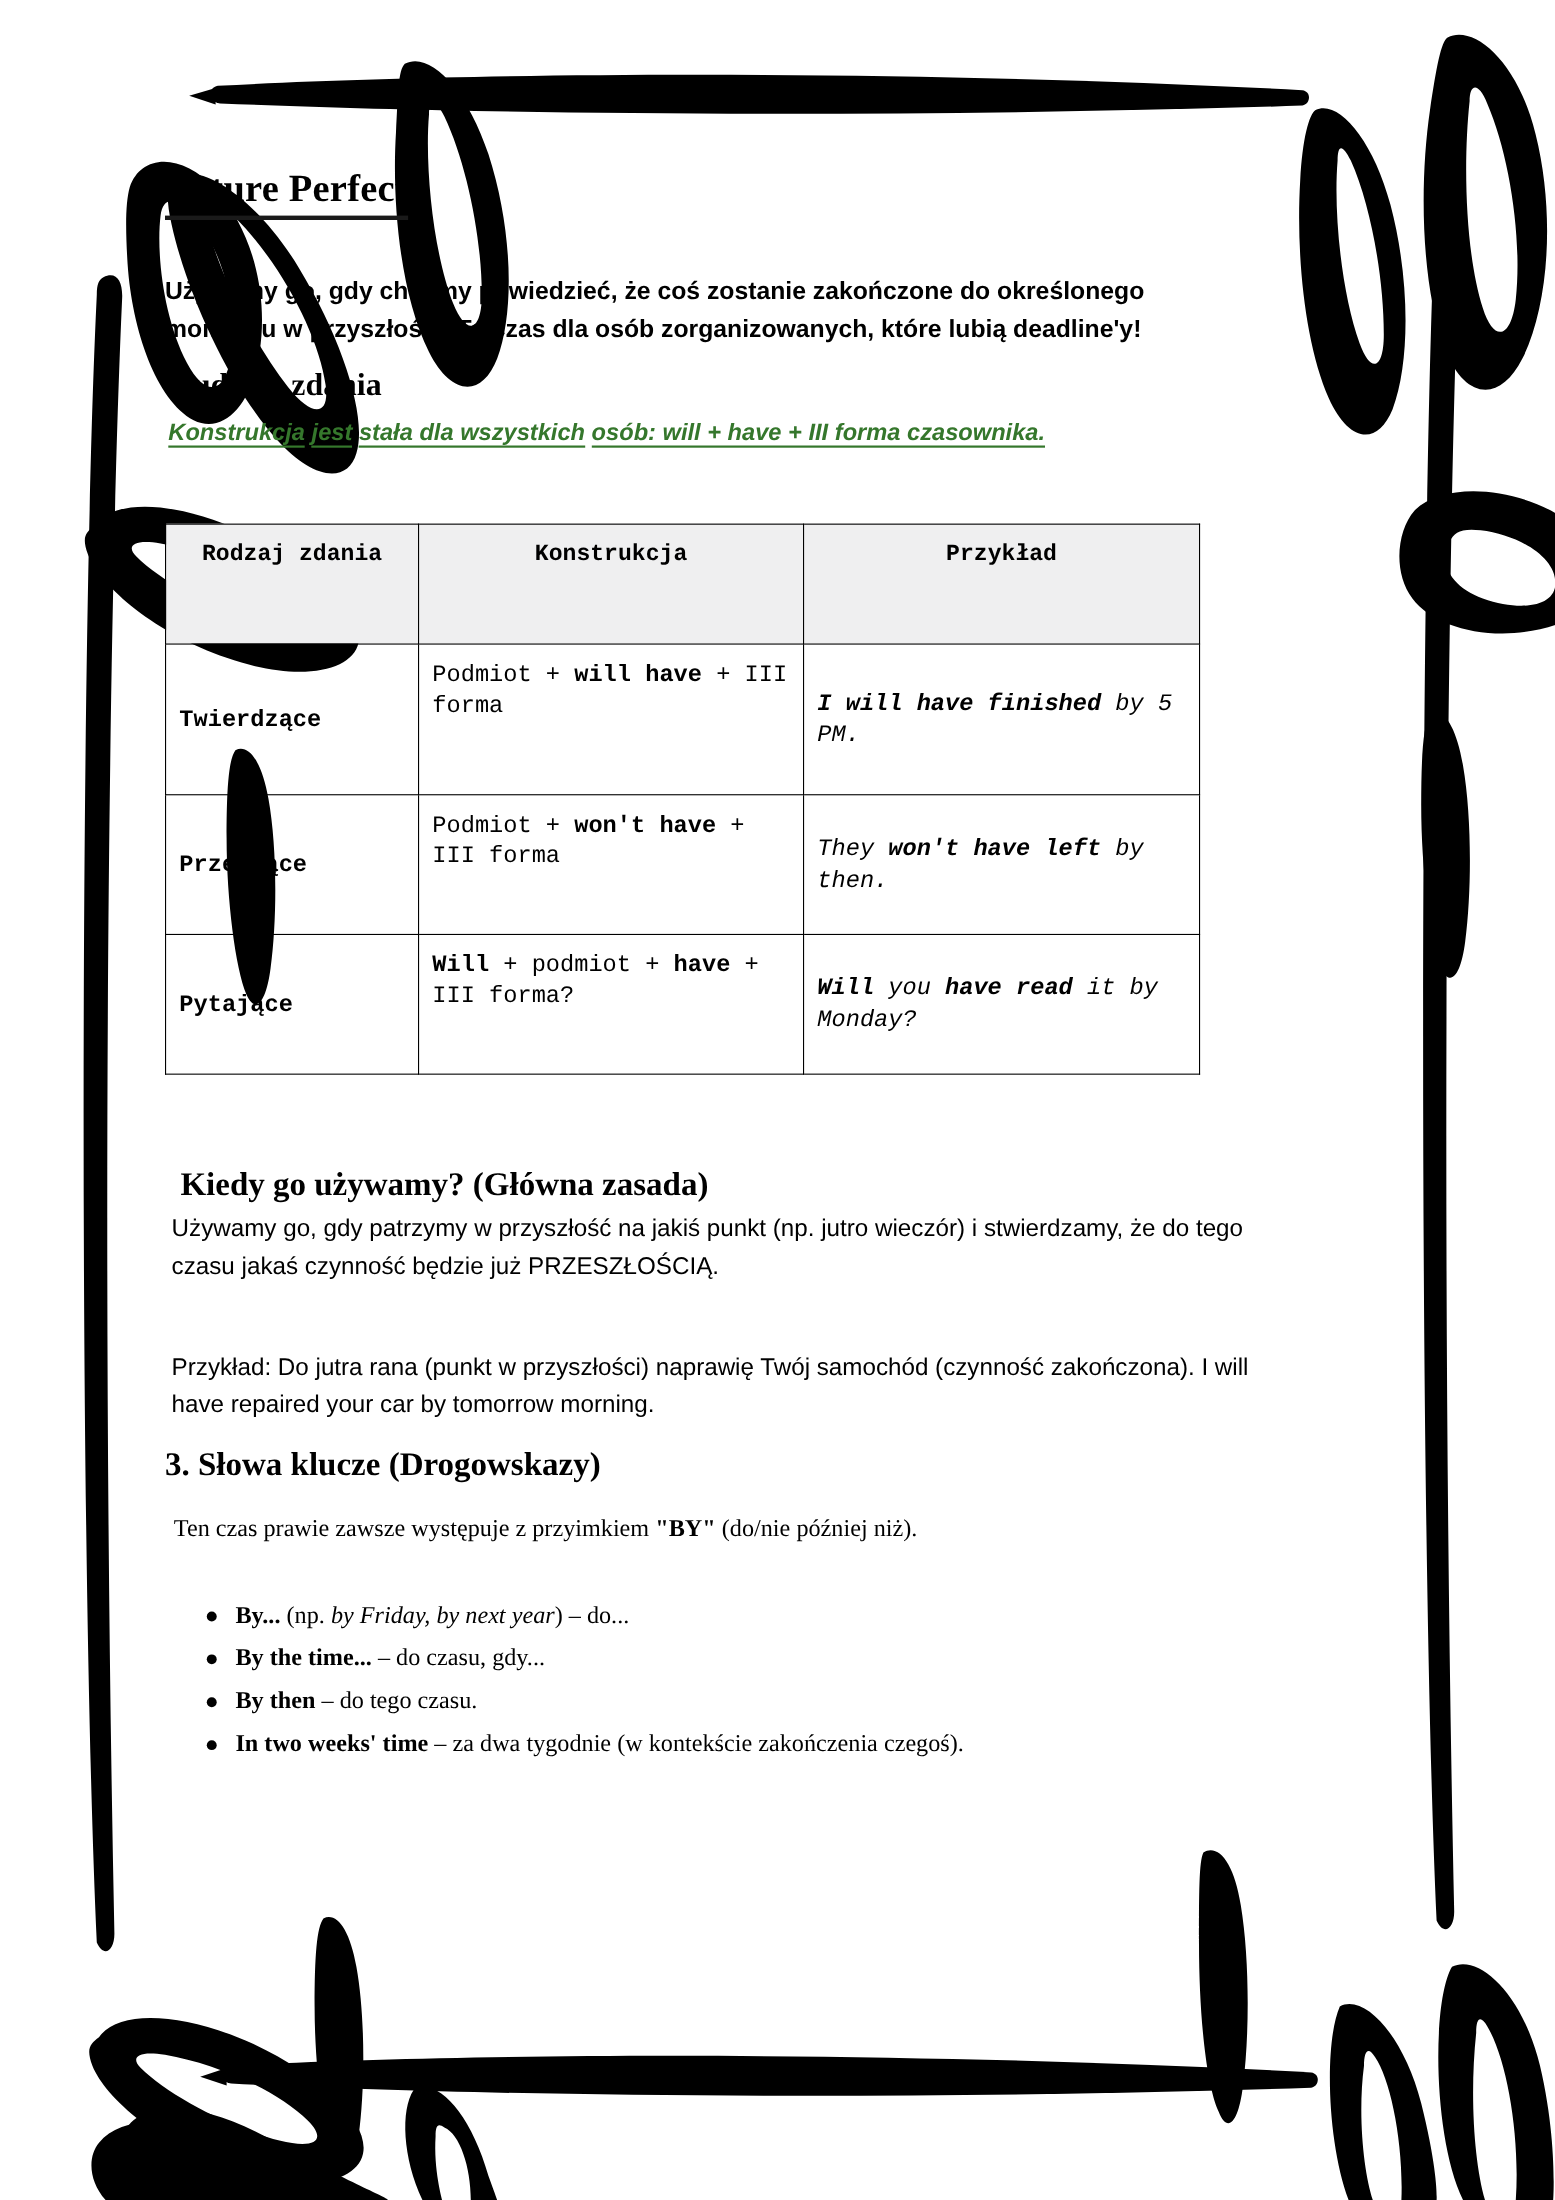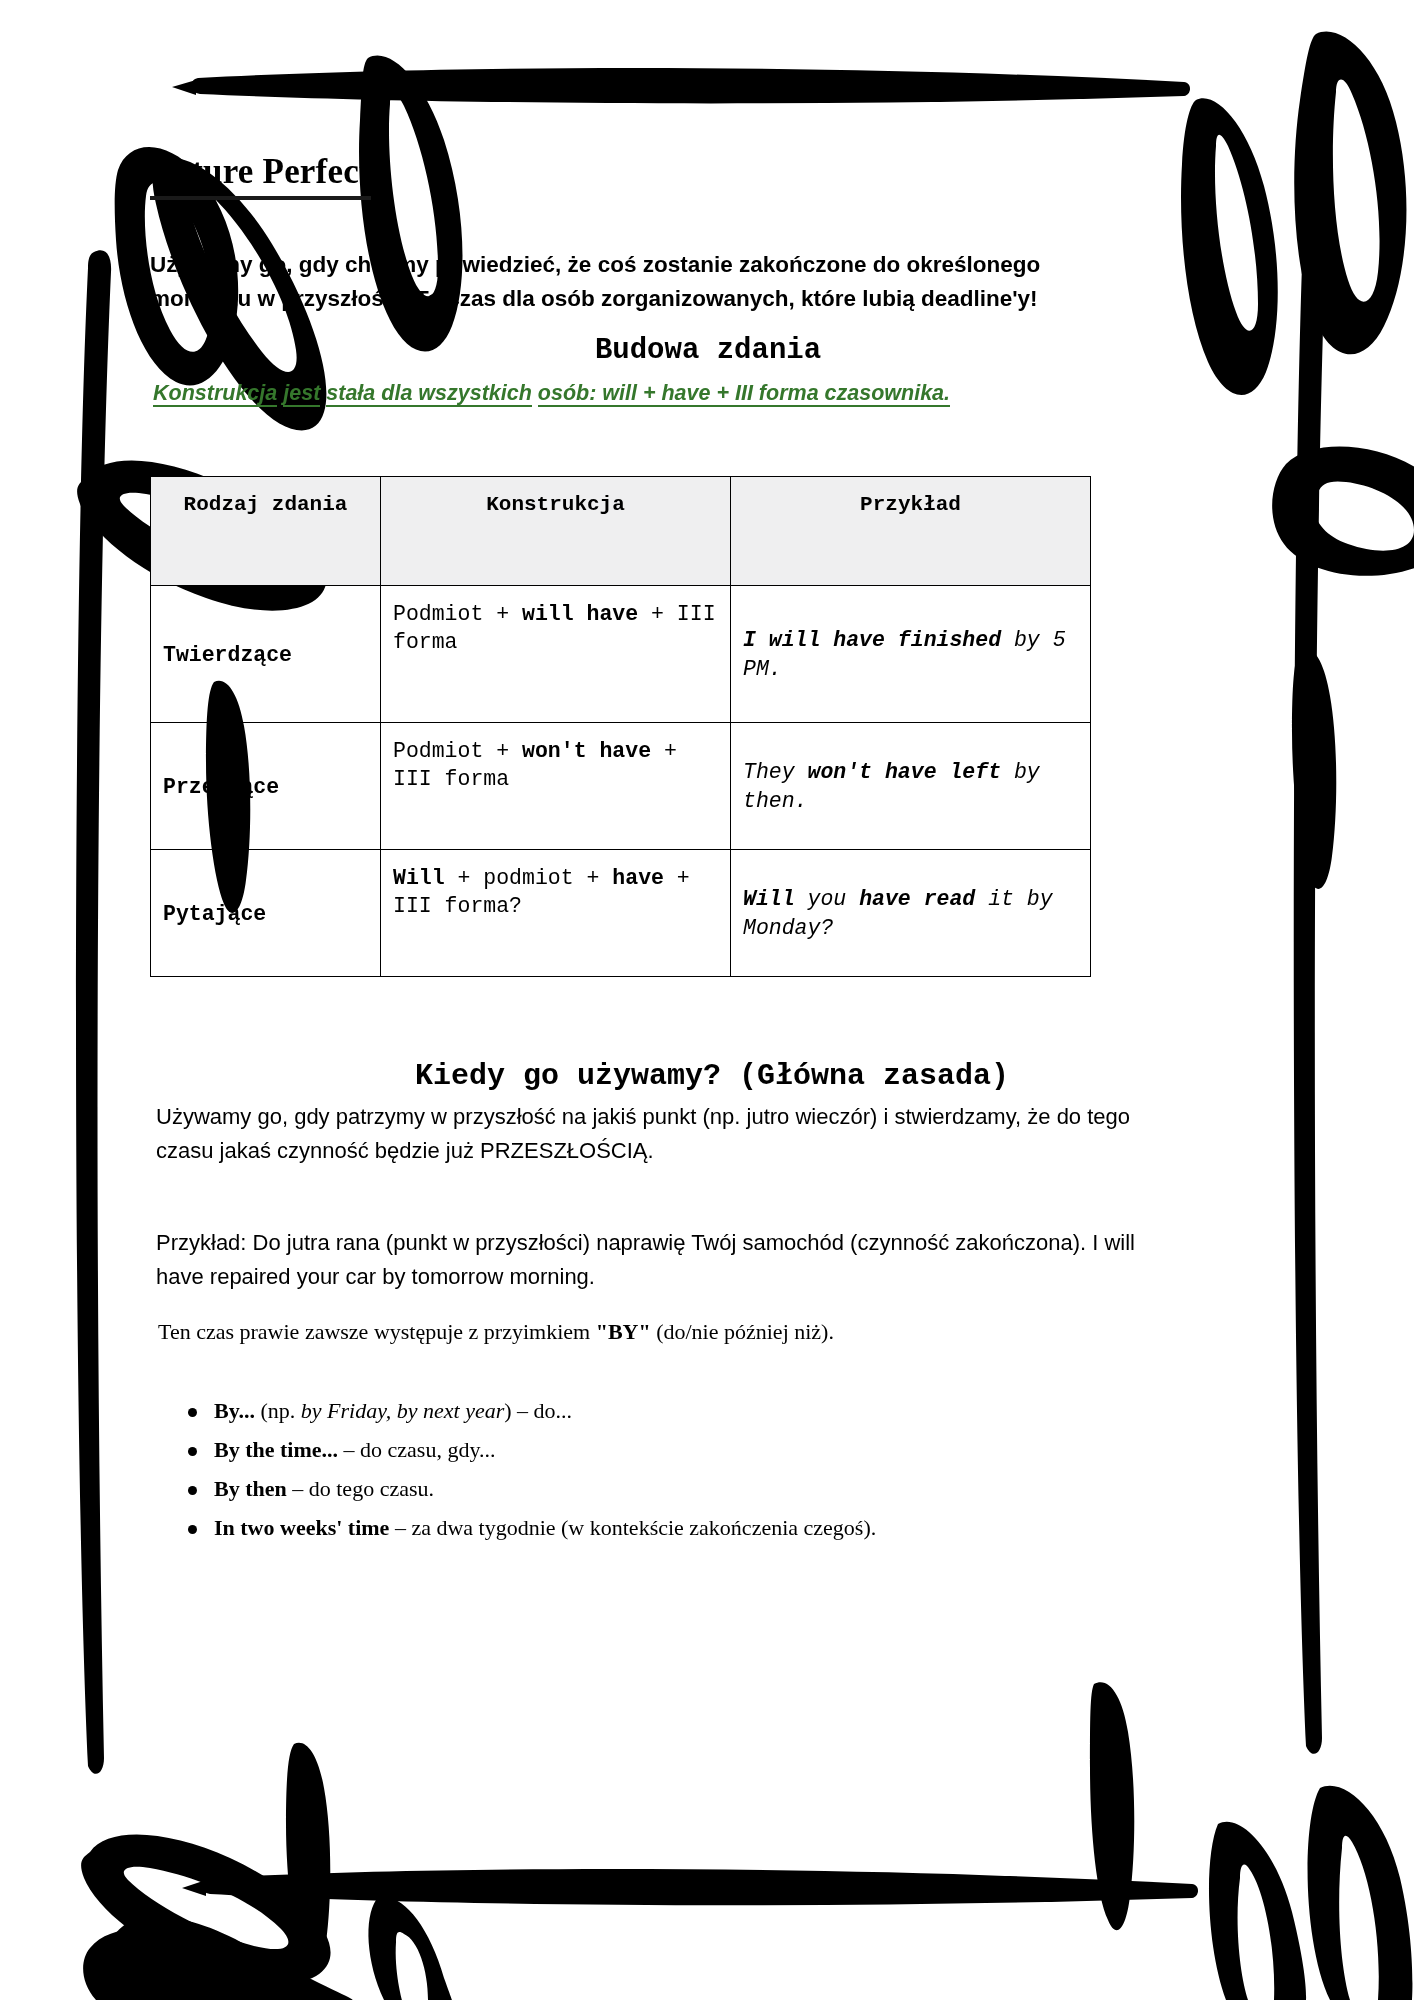--- a/index.html
+++ b/index.html
@@ -53,27 +53,26 @@
     font-weight: bold;
     font-size: 22.5px;
     line-height: 1.52;
     color: #000;
     margin: 48px 0 0 0;
     width: 960px;
   }
 
   
   .sec-head {
-    font-family: Liberation Mono, monospace;
+    font-family: Liberation Serif, serif;
     font-weight: bold;
     font-size: 29px;
     color: #000;
     margin: 16px 0 0 6px;
     line-height: 1.3;
-    text-align: center;
   }
   .sec-head.big {
     font-size: 30px;
   }
 
   
   .formula {
     font-family: "Liberation Sans", sans-serif;
     font-weight: bold;
     font-style: italic;
@@ -318,20 +317,21 @@
         </tbody>
       </table>
     </div>
 
     <h2 class="sec-head big" style="margin-top:80px;margin-left:14px;">Kiedy go używamy? (Główna zasada)</h2>
 
     <p class="body-sans">Używamy go, gdy patrzymy w przyszłość na jakiś punkt (np. jutro wieczór) i stwierdzamy, że do tego czasu jakaś czynność będzie już PRZESZŁOŚCIĄ.</p>
 
     <p class="body-sans gap">Przykład: Do jutra rana (punkt w przyszłości) naprawię Twój samochód (czynność zakończona). I will have repaired your car by tomorrow morning.</p>
 
+    <h2 class="sec-head big" style="margin-top:18px;margin-left:0;">3. Słowa klucze (Drogowskazy)</h2>
 
     <p class="body-serif"><span>Ten czas prawie zawsze występuje z przyimkiem </span><b>"BY"</b><span> (do/nie później niż).</span></p>
 
     <ul class="keys">
       <li><b>By...</b><span> (np. </span><i>by Friday, by next year</i><span>) – do...</span></li>
       <li><b>By the time...</b><span> – do czasu, gdy...</span></li>
       <li><b>By then</b><span> – do tego czasu.</span></li>
       <li><b>In two weeks' time</b><span> – za dwa tygodnie (w kontekście zakończenia czegoś).</span></li>
     </ul>
 

